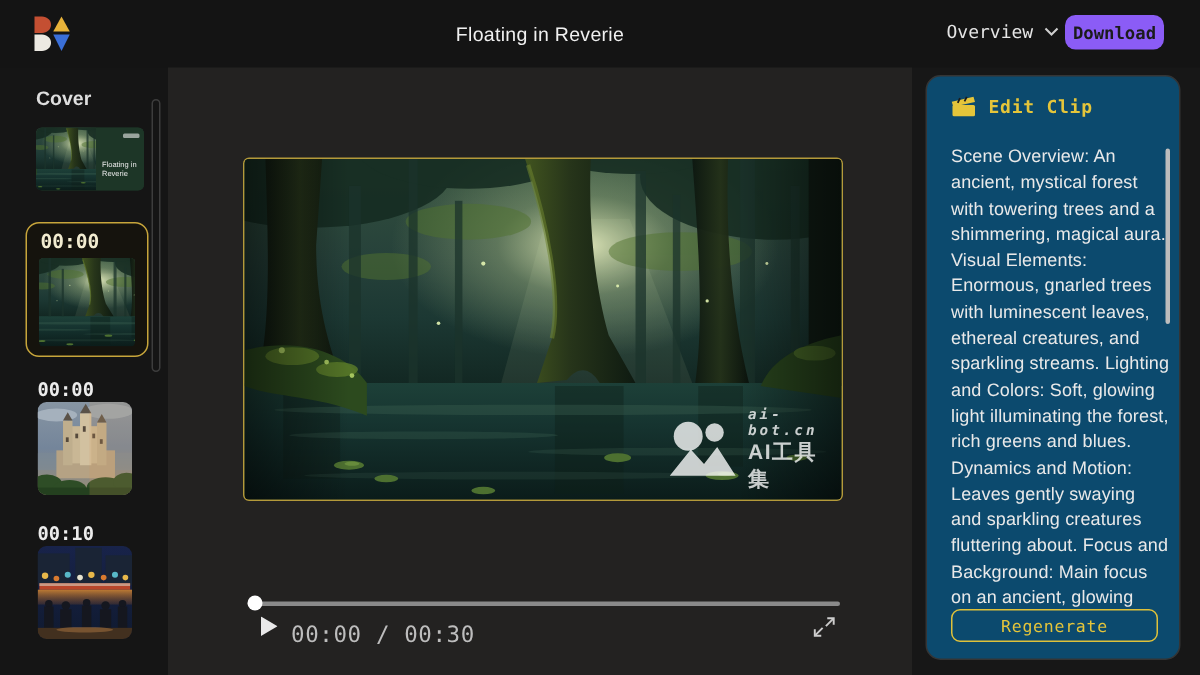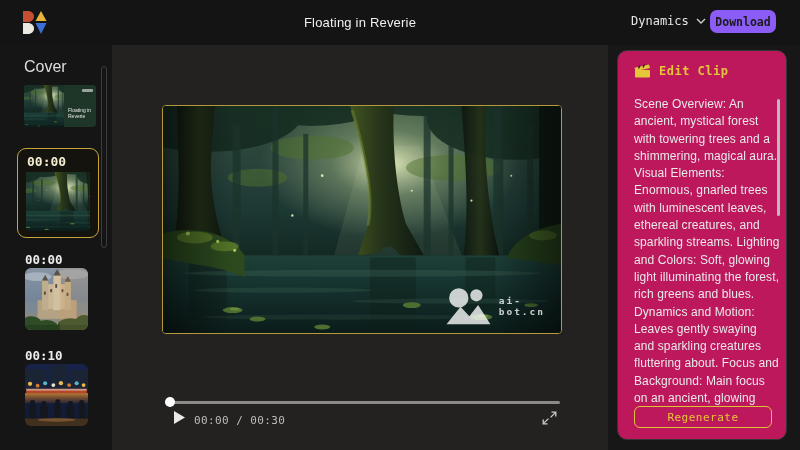--- a/index.html
+++ b/index.html
@@ -14,21 +14,21 @@
   #page-title { left:0; top:15px; width:720px; text-align:center; color:#f0f0f0;
     font-size:13px; letter-spacing:.2px; }
   #account { left:631px; top:14px; color:#e6e6e6; font-size:12px; display:flex;
     align-items:center; gap:7px; cursor:pointer; }
   #download-btn { left:710px; top:10px; width:66px; height:23px; background:#8b5cf6;
     border:none; border-radius:7px; color:#1b1b1b; font-size:11.5px; font-weight:bold;
     cursor:pointer; }
 
   
   #sidebar { left:0; top:45px; width:112px; height:405px; background:#151515; }
-  #cover-label { left:24px; top:13px; color:#dedede; font-size:16px; }
+  #cover-label { left:24px; top:13px; color:#dedede; font-size:13px;font-weight:bold; }
   #cover-thumb { left:24px; top:40px; width:72px; height:42px; border-radius:4px;
     overflow:hidden; display:flex; cursor:pointer; background:#1e3a2a; }
   #cover-thumb .cov-img { width:40px; height:42px; }
   #cover-thumb .cov-txt { width:32px; height:42px; background:#1d3627; position:relative; }
   #cover-thumb .cov-title { position:absolute; left:4px; top:22px; width:26px;
     font-size:5px; line-height:6px; color:#e9e9e9; }
   #cover-thumb .cov-logo { position:absolute; right:3px; top:4px; width:11px; height:3px;
     background:rgba(255,255,255,.55); border-radius:1px; }
 
   .clip-card-selected { left:17px; top:103px; width:82px; height:90px;
@@ -47,35 +47,35 @@
   #sidebar-scrollbar { left:101px; top:21px; width:6px; height:182px;
     border:1px solid #3d3d3d; border-radius:3px; }
 
   
   #main { left:112px; top:45px; width:496px; height:405px; background:#232221; }
   #video-frame { left:50px; top:60px; width:400px; height:229px;
     border:1.5px solid #b49a3a; border-radius:4px; overflow:hidden; background:#0d1d18; }
   #video-frame svg { display:block; width:100%; height:100%; }
   #watermark { right:16px; bottom:4px; display:flex; align-items:center; gap:7px;
     color:rgba(255,255,255,.78); }
-  #watermark .wm-l1 { font-size:9.5px; font-weight:bold; letter-spacing:2px; }
+  #watermark .wm-l1 { font-size:9.5px; font-weight:bold; letter-spacing:2px;font-style:italic; }
   #watermark .wm-l2 { font-size:14px; font-weight:bold; letter-spacing:1px; }
 
   #scrubber { left:53px; top:352px; width:395px; height:10px; cursor:pointer; }
   #scrubber .track { position:absolute; left:0; top:4px; width:100%; height:2.5px;
     background:#8a8a8a; border-radius:2px; }
   #scrubber .thumb { position:absolute; left:0px; top:0px; width:10px; height:10px;
     background:#ffffff; border-radius:50%; }
   #play-btn { left:60px; top:366px; width:14px; height:14px; cursor:pointer; background:none; border:none; }
-  #time-display { left:82px; top:369px; font-size:11px; color:#bdbdbd; letter-spacing:.4px;text-align:center; }
+  #time-display { left:82px; top:369px; font-size:15px; color:#bdbdbd; letter-spacing:.4px;text-align:center; }
   #fullscreen-btn { left:430px; top:366px; width:15px; height:14px; cursor:pointer; background:none; border:none; }
 
   
   #rightcol { left:608px; top:45px; width:192px; height:405px; background:#171717; }
-  #edit-panel { left:9px; top:5px; width:170px; height:390px; background:#be185d;
+  #edit-panel { left:9px; top:5px; width:170px; height:390px; background:#0c4a6e;
     border:1px solid #353535; border-radius:10px; }
   #edit-header { left:16px; top:13px; display:flex; align-items:center; gap:8px; }
   #edit-header .lbl { font-size:12px; font-weight:bold; color:#e5c53a; letter-spacing:.5px; }
   #clip-desc { left:16px; top:45px; width:146px; height:310px; overflow:hidden;
     color:#e9e9e9; font-size:12px; line-height:17.3px; letter-spacing:.1px; }
   #desc-scrollbar { left:159px; top:48px; width:3px; height:117px; background:#bdbdbd;
     border-radius:2px; }
   #regenerate-btn { left:16px; bottom:11px; width:138px; height:22px; background:transparent;
     border:1px solid #dfc13a; border-radius:6px; color:#e5c53a; font-size:11px;
     font-weight:normal; cursor:pointer; letter-spacing:.5px; }
@@ -281,21 +281,21 @@
   <div id="logo" class="abs">
     <svg viewBox="0 0 28 26">
       <path d="M3,2 h5 c3.4,0 6,2.4 6,5.5 C14,10.6 11.4,13 8,13 H3 Z" fill="#c44f32"></path>
       <polygon points="15.5,12 21,2 26.5,12" fill="#e8b33a"></polygon>
       <path d="M3,14 h5 c3.4,0 6,2.4 6,5.5 C14,22.6 11.4,25 8,25 H3 Z" fill="#ece9e2"></path>
       <polygon points="15.5,14 26.5,14 21,25" fill="#3a6fd8"></polygon>
     </svg>
   </div>
   <div id="page-title" class="abs">Floating in Reverie</div>
   <div id="account" class="abs mono">
-    <span>Dynamics</span>
+    <span>Overview</span>
     <svg width="10" height="6" viewBox="0 0 10 6">
       <polyline points="1,1 5,5 9,1" fill="none" stroke="#cfcfcf" stroke-width="1.4"></polyline>
     </svg>
   </div>
   <button id="download-btn" class="abs mono">Download</button>
 </header>
 
 <aside id="sidebar" class="abs">
   <div id="cover-label" class="abs">Cover</div>
 
@@ -349,20 +349,21 @@
     <div id="watermark" class="abs">
       <svg width="26" height="24" viewBox="0 0 28 24">
         <g fill="rgba(255,255,255,.78)">
           <circle cx="9" cy="7" r="5.5"></circle>
             <circle cx="19" cy="5.5" r="3.5"></circle>
           <path d="M2,22 L10,12 L15,17.5 L20,11 L27,22 Z"></path>
         </g>
       </svg>
       <div>
         <div class="wm-l1 mono">ai-bot.cn</div>
+        <div class="wm-l2">AI工具集</div>
       </div>
     </div>
   </div>
 
   <div id="scrubber" class="abs">
     <div class="track"></div>
     <div class="thumb"></div>
   </div>
 
   <button id="play-btn" class="abs">

